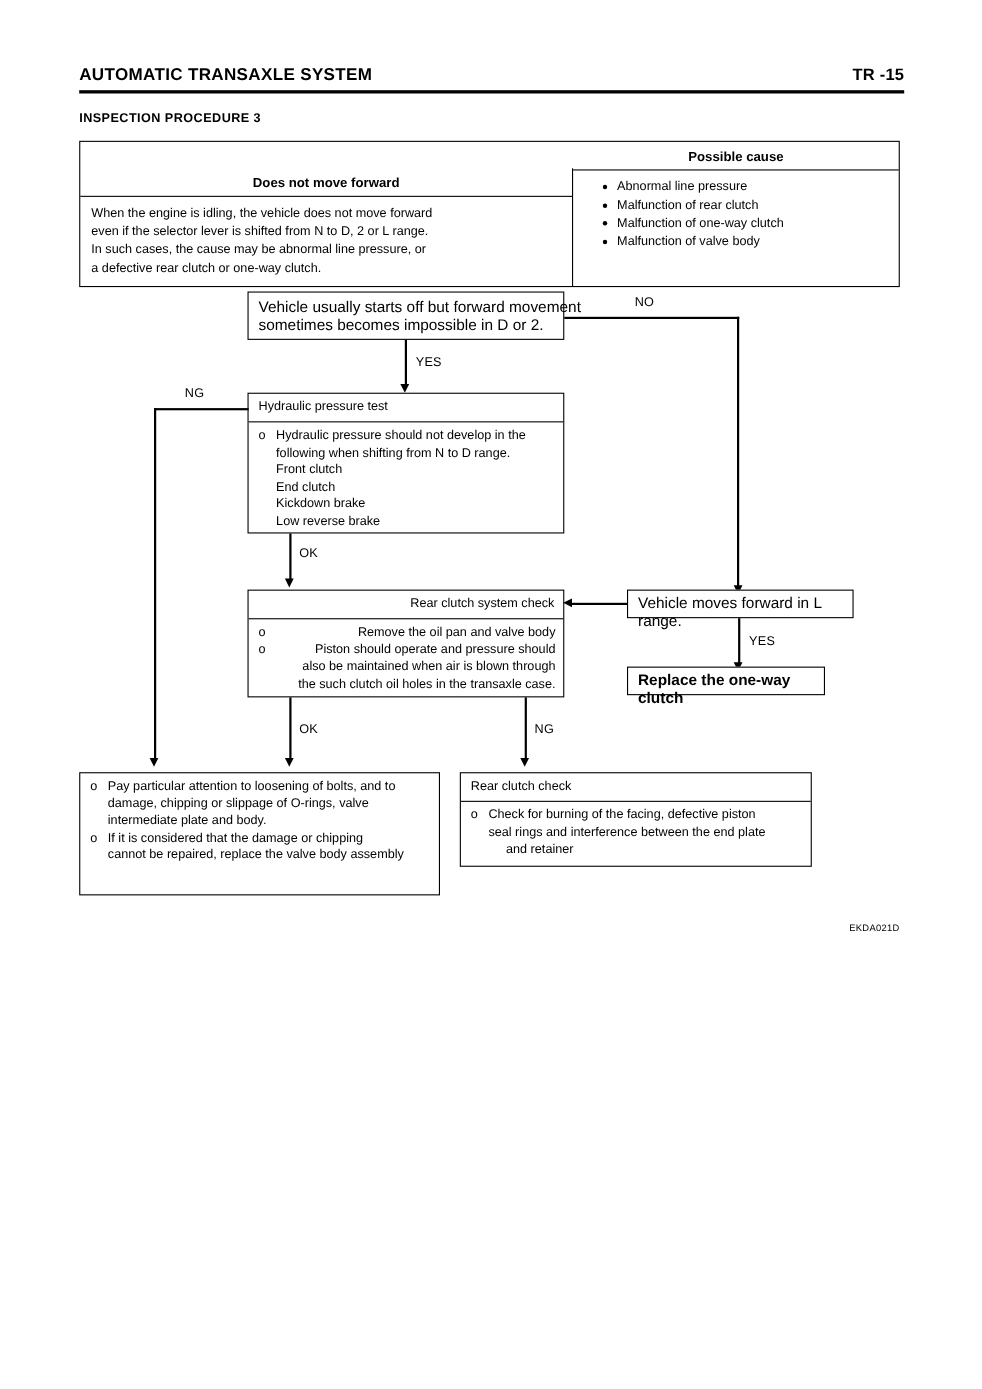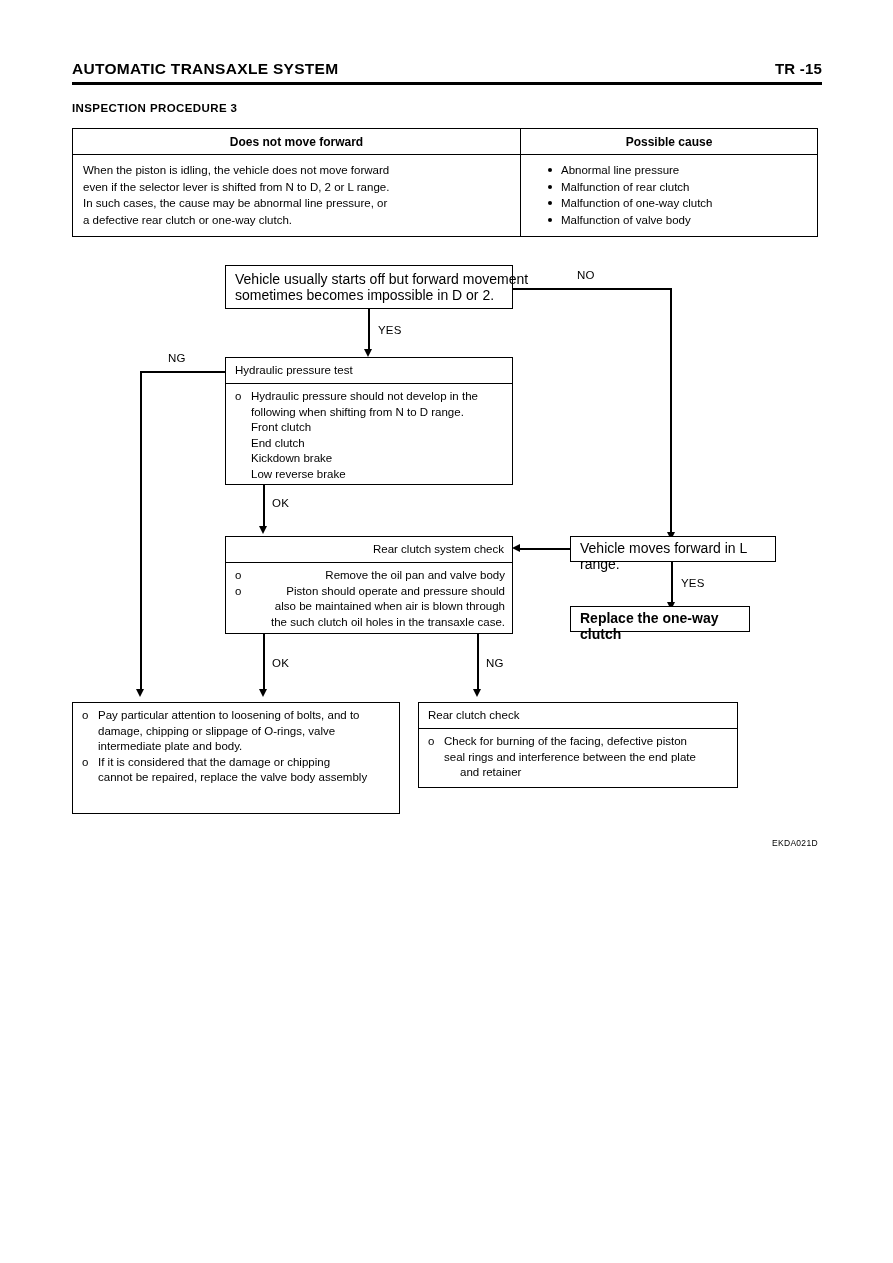--- a/index.html
+++ b/index.html
@@ -64,21 +64,21 @@
     left: 72px;
     top: 128px;
     width: 746px;
     border: 1.5px solid #000;
     box-sizing: border-box;
     display: flex;
   }
   #symptom-table .col {
     box-sizing: border-box;
   }
-  #symptom-table .col-left  { width: 448px; border-right: 1.5px solid #000; }
+  #symptom-table .col-left  { width: 448px; border-right: 1.5px solid #000; margin-top: 24px; }
   #symptom-table .col-right { width: 296px; }
   #symptom-table .th {
     text-align: center;
     font-size: 12px;
     font-weight: bold;
     padding: 6px 0 5px 0;
     border-bottom: 1.5px solid #000;
   }
   #symptom-table .td {
     font-size: 11.5px;
@@ -196,21 +196,21 @@
   <div class="hdr-page">TR -15</div>
   <div class="hdr-rule"></div>
 </div>
 
 <div id="procedure-title">INSPECTION PROCEDURE 3</div>
 
 <div id="symptom-table">
   <div class="col col-left">
     <div class="th">Does not move forward</div>
     <div class="td">
-      <div class="line">When the piston is idling, the vehicle does not move forward</div>
+      <div class="line">When the engine is idling, the vehicle does not move forward</div>
       <div class="line">even if the selector lever is shifted from N to D, 2 or L range.</div>
       <div class="line">In such cases, the cause may be abnormal line pressure, or</div>
       <div class="line">a defective rear clutch or one-way clutch.</div>
     </div>
   </div>
   <div class="col col-right">
     <div class="th">Possible cause</div>
     <div class="td">
       <ul>
         <li>Abnormal line pressure</li>

